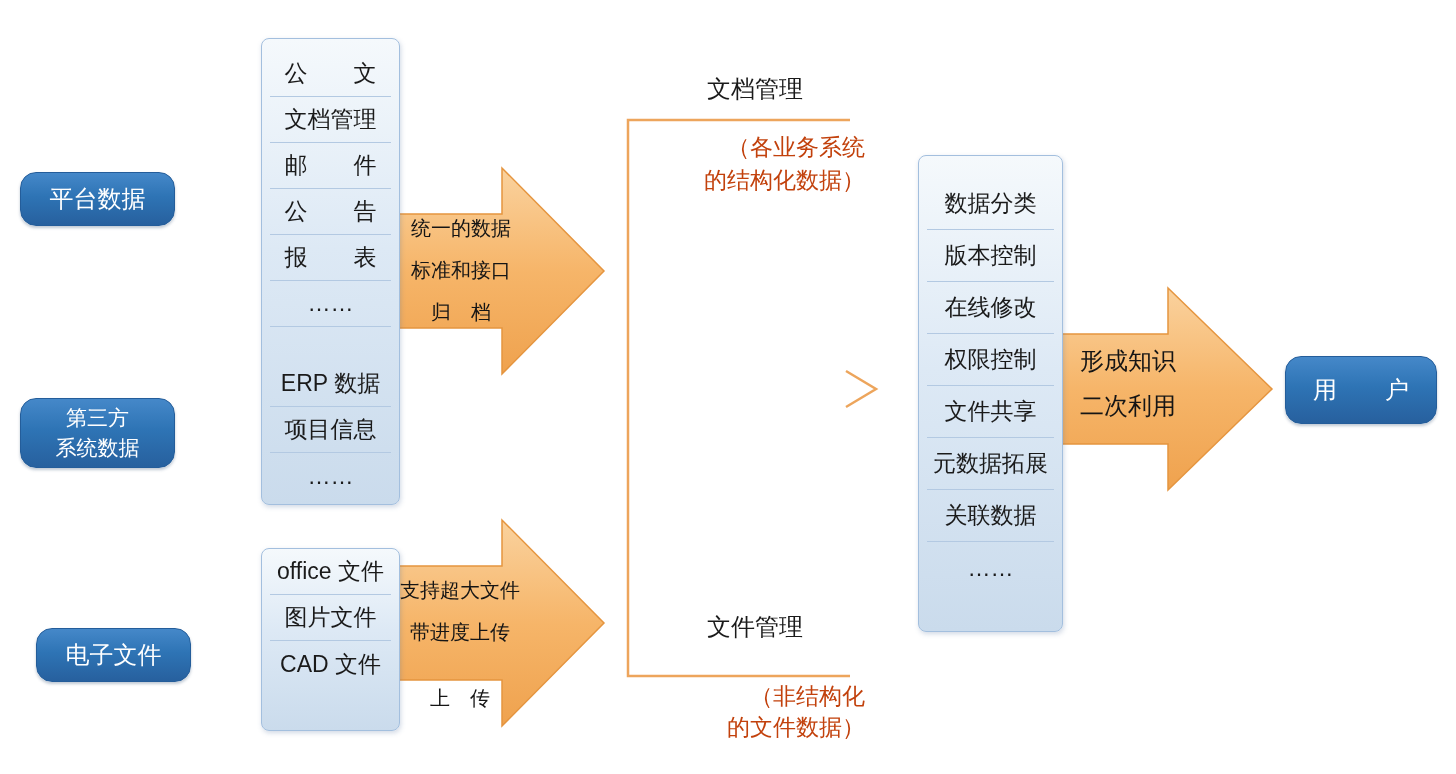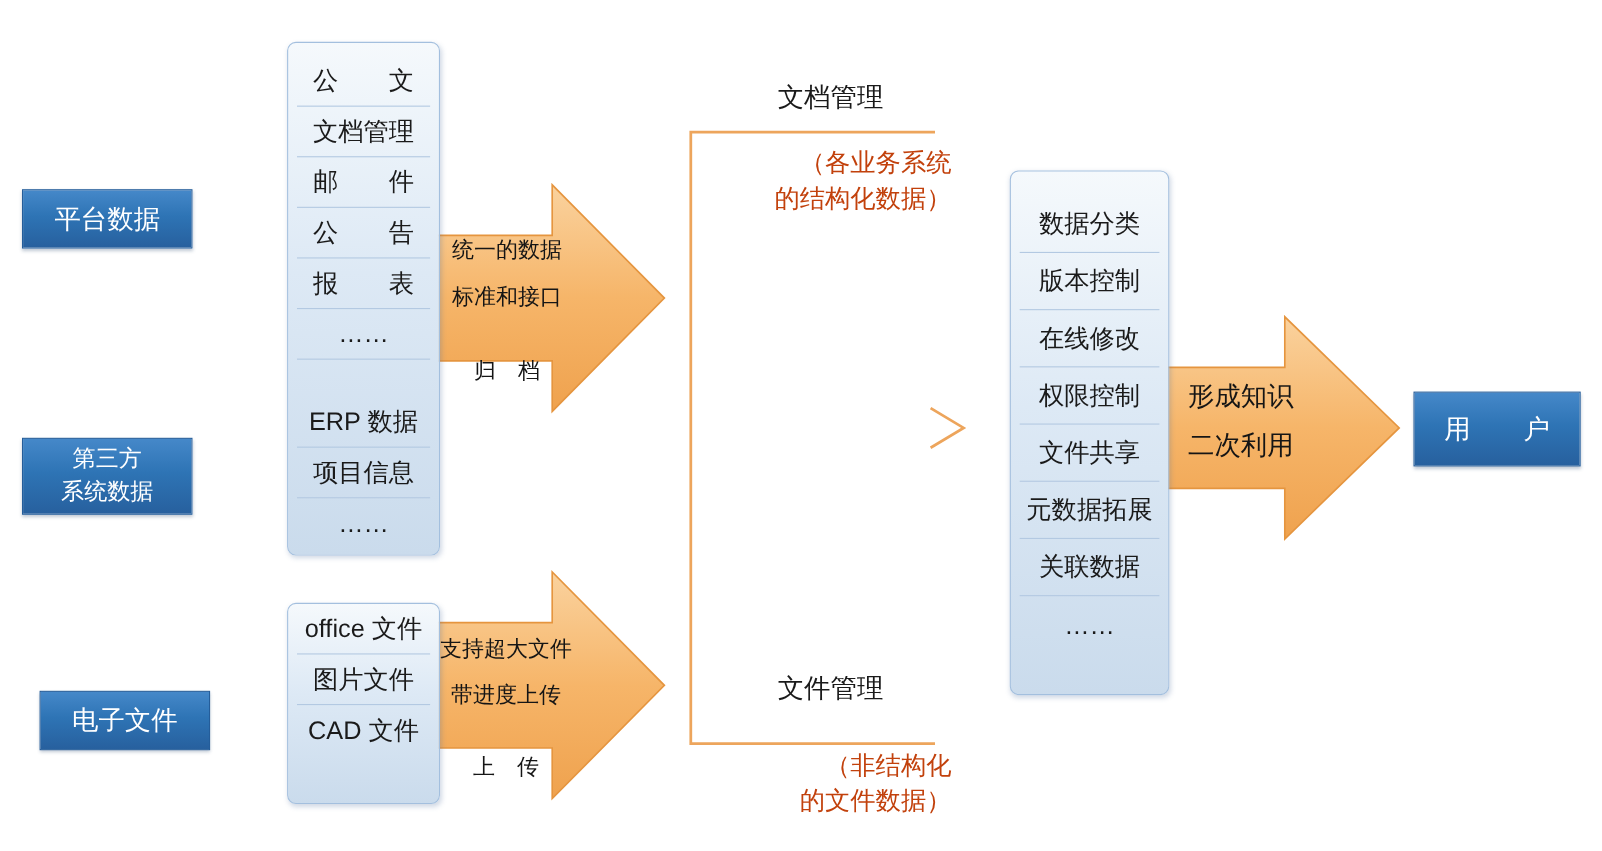--- a/index.html
+++ b/index.html
@@ -4,42 +4,42 @@
 <style>
   * { margin:0; padding:0; box-sizing:border-box; }
   html,body { background:#ffffff; }
   body { font-family:"Liberation Sans","DejaVu Sans",sans-serif; color:#1a1a1a; }
   .canvas { position:relative; width:1456px; height:774px; background:#ffffff; overflow:hidden; }
   .shapes-layer { position:absolute; left:0; top:0; width:1456px; height:774px; pointer-events:none; }
 
   .dark-box { position:absolute; display:flex; align-items:center; justify-content:center;
     color:#ffffff; text-align:center;
     background:linear-gradient(180deg,#4588C9 0%,#2E74B5 45%,#27609E 100%);
-    border:1px solid #245D9A; border-radius:0;
+    border:1px solid #245D9A; border-radius:16px;
     box-shadow:0 2px 3px rgba(30,60,100,.28); }
 
   .light-box { position:absolute;
     background:linear-gradient(180deg,#F5F9FC 0%,#DDE9F5 45%,#CADBEC 100%);
     border:1px solid #A3BFDE; border-radius:8px;
     box-shadow:1px 2px 5px rgba(90,120,160,.28);margin-left:33px; }
 
   .list-row { height:46px; margin:0 8px; display:flex; align-items:center; justify-content:center;
     font-size:23px; color:#1a1a1a; border-bottom:1px solid #B3C9E2; }
   .feature-box .list-row { height:52px; }
   .list-row.last { border-bottom:none; }
   .list-gap { height:34px; }
 
   .pre { white-space:pre-line; text-align:center; }
 
   .mid-title { position:absolute; text-align:center; font-size:24px; color:#1a1a1a; line-height:30px; }
   .mid-subtitle { position:absolute; text-align:right; font-size:23px; color:#c2410c; line-height:33px; white-space:pre-line; }
 
   .arrow-label { position:absolute; text-align:center; color:#151515; font-size:20px; }
   .arrow-label .ln { line-height:42px; }
-  .arrow-label .ln.gap1 { margin-top:26px; }
+  .arrow-label .ln.gap1 { }
   .knowledge-label { position:absolute; text-align:center; color:#151515; font-size:24px; }
   .knowledge-label .ln { line-height:45px; }
 
   .user-box { font-size:24px; }
 </style>
 </head>
 <body>
 
 <div class="canvas">
 

